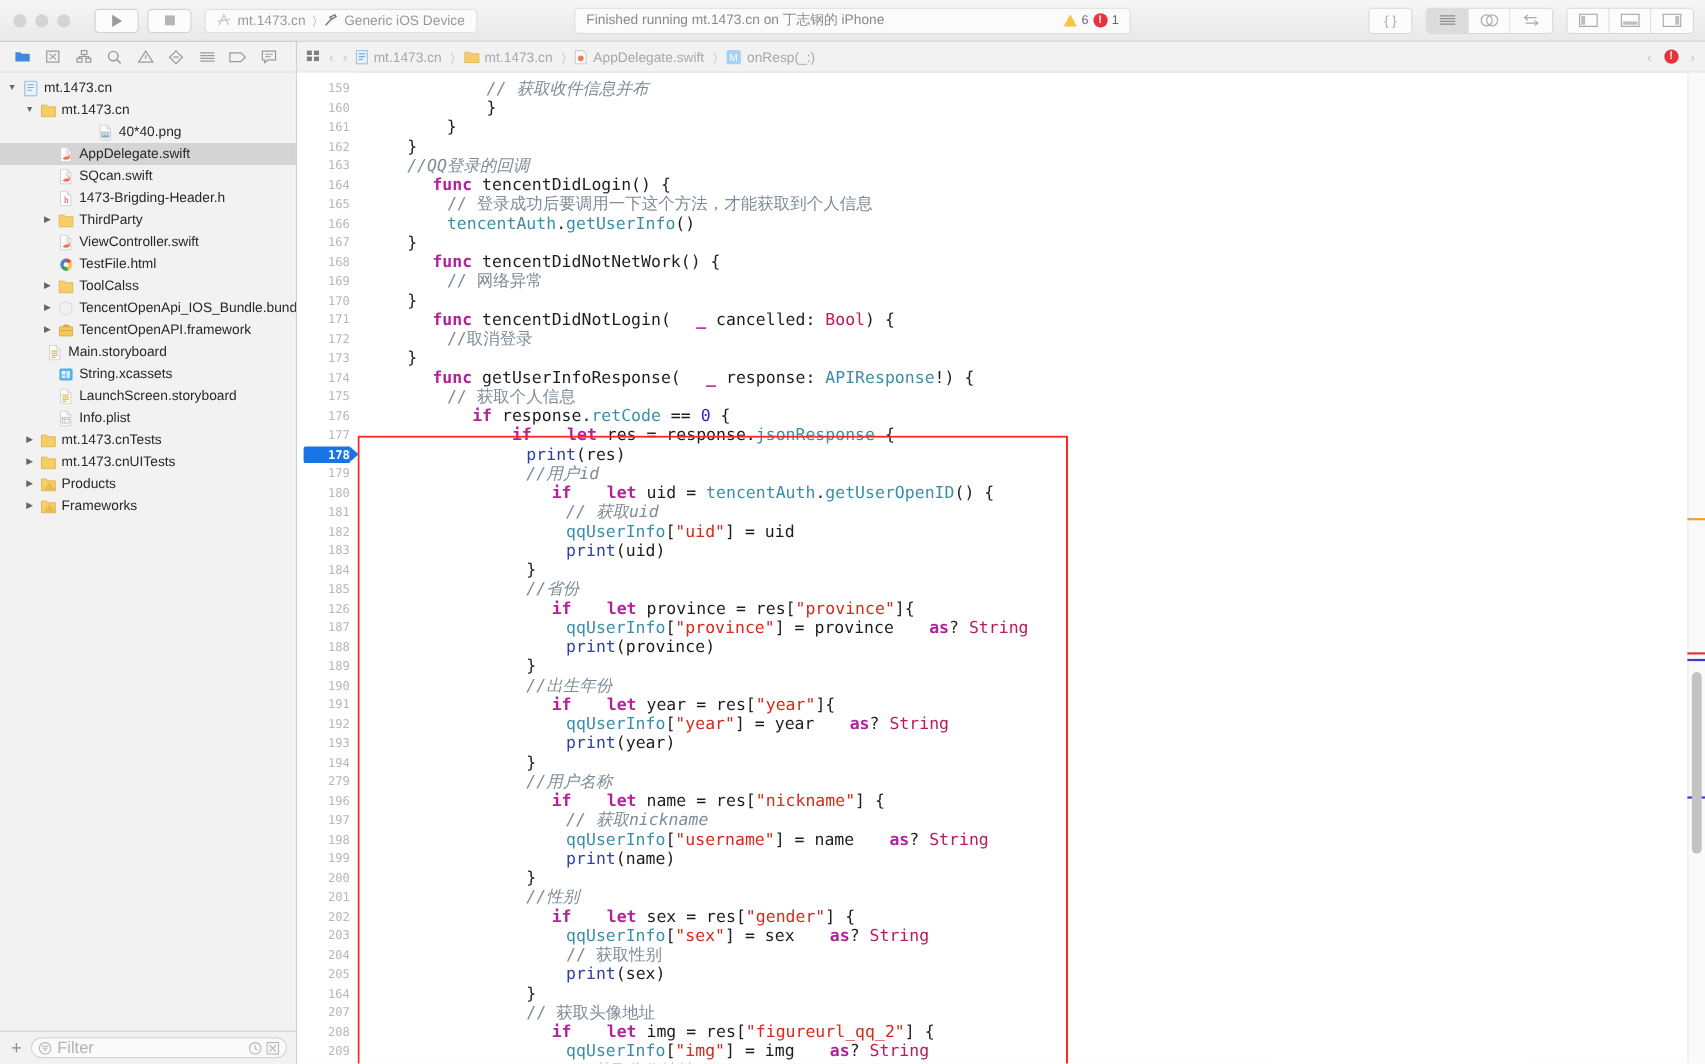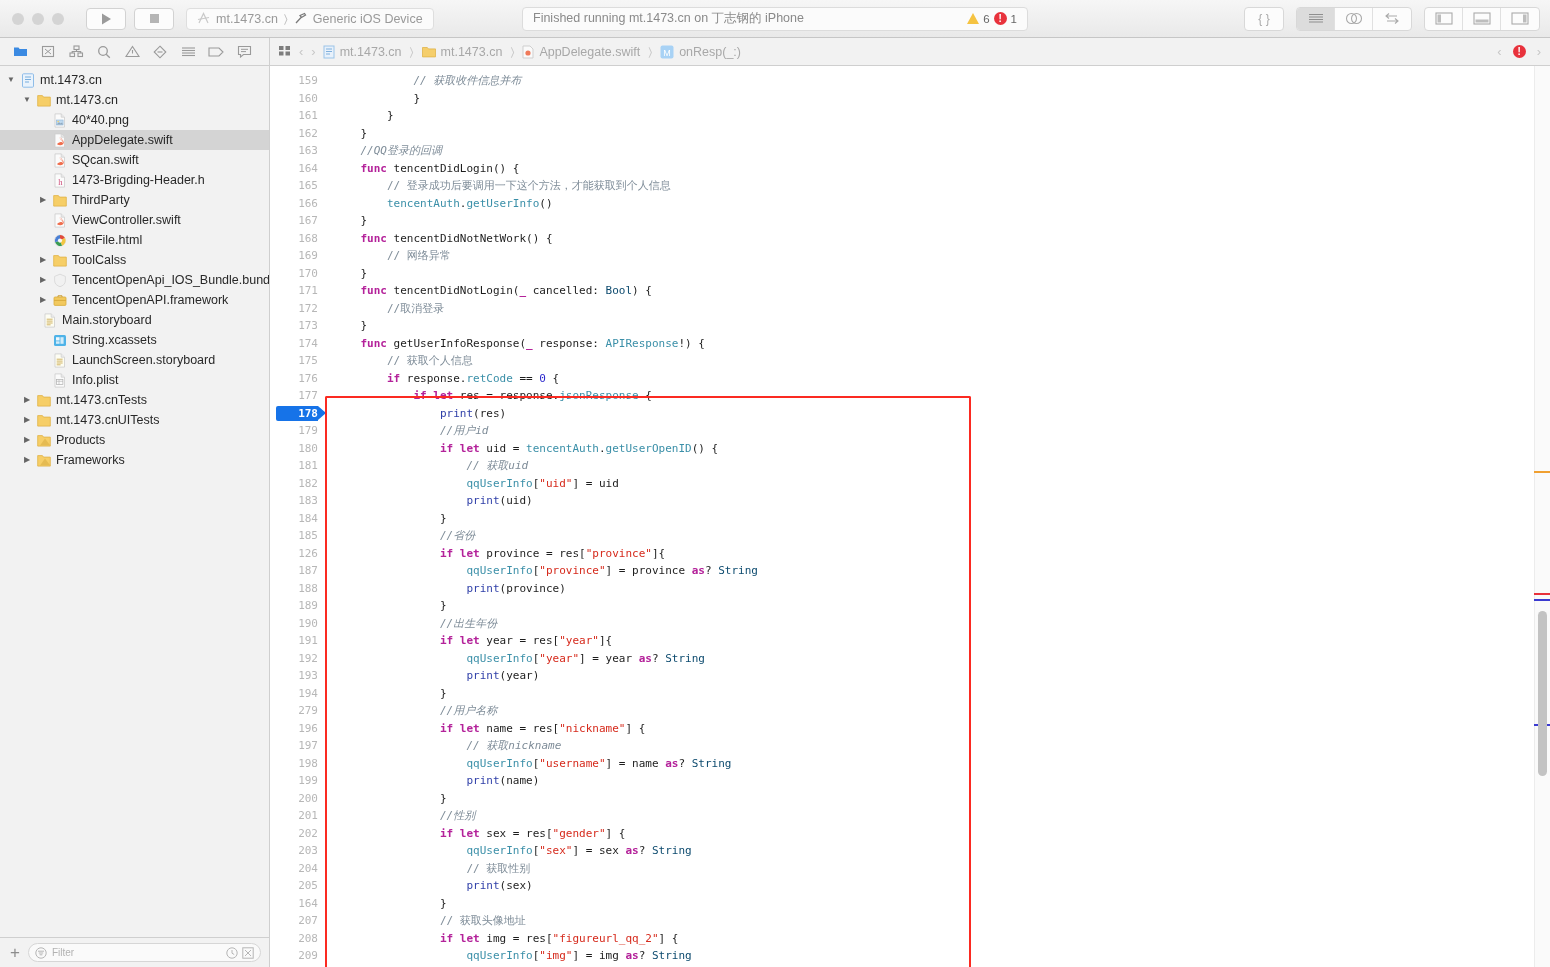--- a/index.html
+++ b/index.html
@@ -129,21 +129,21 @@
     display: flex; align-items: center; gap: 6px;
     padding: 0 8px;
   }
   .plus { color: #8c8c8c; font-size: 17px; line-height: 1; padding: 0 2px; }
   .filter-input {
     flex: 1; height: 19px;
     border: 1px solid #d6d6d6; border-radius: 10px;
     background: #fafafa;
     display: flex; align-items: center; gap: 5px;
     padding: 0 6px;
-    font-size: 10px; color: #b2b2b2;
+    font-size: 15px; color: #b2b2b2;
   }
   .fi-right { margin-left: auto; display: flex; gap: 4px; color: #b0b0b0; }
 
   
   .editor { flex: 1; position: relative; background: #fff; overflow: hidden; display: flex; }
   .gutter {
     width: 56px; flex: none; background: #fff;
     text-align: right; padding-right: 8px;
     font-family: "DejaVu Sans Mono", "Liberation Mono", monospace;
     font-size: 11px; color: #b7b7b7;
@@ -159,35 +159,35 @@
   .gl-hl::after {
     content:""; position:absolute; left: 42px; top: 0;
     width: 0; height: 0;
     border-top: 7.5px solid transparent;
     border-bottom: 7.5px solid transparent;
     border-left: 8px solid #1673e8;
   }
   .code {
     flex: 1; position: relative;
     font-family: "DejaVu Sans Mono", "Liberation Mono", monospace;
-    font-size: 11px;
+    font-size: 15px;
     padding-top: 6px;
     white-space: pre;
     color: #1d1d1d;
     overflow: hidden;
   }
   .cl { height: 17.5px; line-height: 17.5px; padding-left: 8px; }
 
   
-  .kw  { color: #b4229a; font-weight: 600; }
+  .kw  { color: #b4229a; font-weight: 600; margin-left: 23px; }
   .cm  { color: #7e8c98; }
   .cmi { color: #7e8c98; font-style: italic; }
   .str { color: #d62a1c; }
   .num { color: #2b28cd; }
-  .typ { color: #0c4a6e; }
+  .typ { color: #be185d; }
   .prp { color: #3a8fa8; }
   .mth { color: #2f3fa8; }
 
   .red-box {
     position: absolute; pointer-events: none;
     border: 2.5px solid #fb2a21; border-bottom: none;
     border-radius: 2px 2px 0 0;
   }
 
   
@@ -440,21 +440,21 @@
         </div>
         <div class="row" style="padding-left: 22px;">
           <span class="disc">▼</span>
           <span style="display: flex;">
             <svg class="ico" width="14" height="15" viewBox="0 0 14 15">
               <path d="M0.7 2.6h4.7l1.2 1.5H13.3v9H0.7z" fill="#f6ce67" stroke="#dfb346" stroke-width="0.8"></path>
             </svg>
           </span>
           <span>mt.1473.cn</span>
         </div>
-        <div class="row" style="padding-left: 38px;">
+        <div class="row" style="padding-left: 38px; margin-left: 36px;">
           <span class="disc empty">▸</span>
           <span style="display: flex;">
             <svg class="ico" width="14" height="15" viewBox="0 0 14 15">
               <path d="M2 0.9h6.2l3.3 3.3v9.9H2z" fill="#fbfbfb" stroke="#cdcdcd" stroke-width="0.8"></path>
               <path d="M8.2 0.9v3.3h3.3" fill="#e9e9e9" stroke="#cdcdcd" stroke-width="0.7"></path>
               <rect x="3.3" y="7" width="6.8" height="5" fill="#bfd9ef" stroke="#8fb6d8" stroke-width="0.6"></rect>
               <circle cx="5.2" cy="8.6" r="0.8" fill="#f2d16b"></circle>
               <path d="M3.6 11.6 L6 9.2 L7.6 10.6 L9 9.5 L10 11.6z" fill="#8fa8bd"></path>
             </svg>
           </span>

